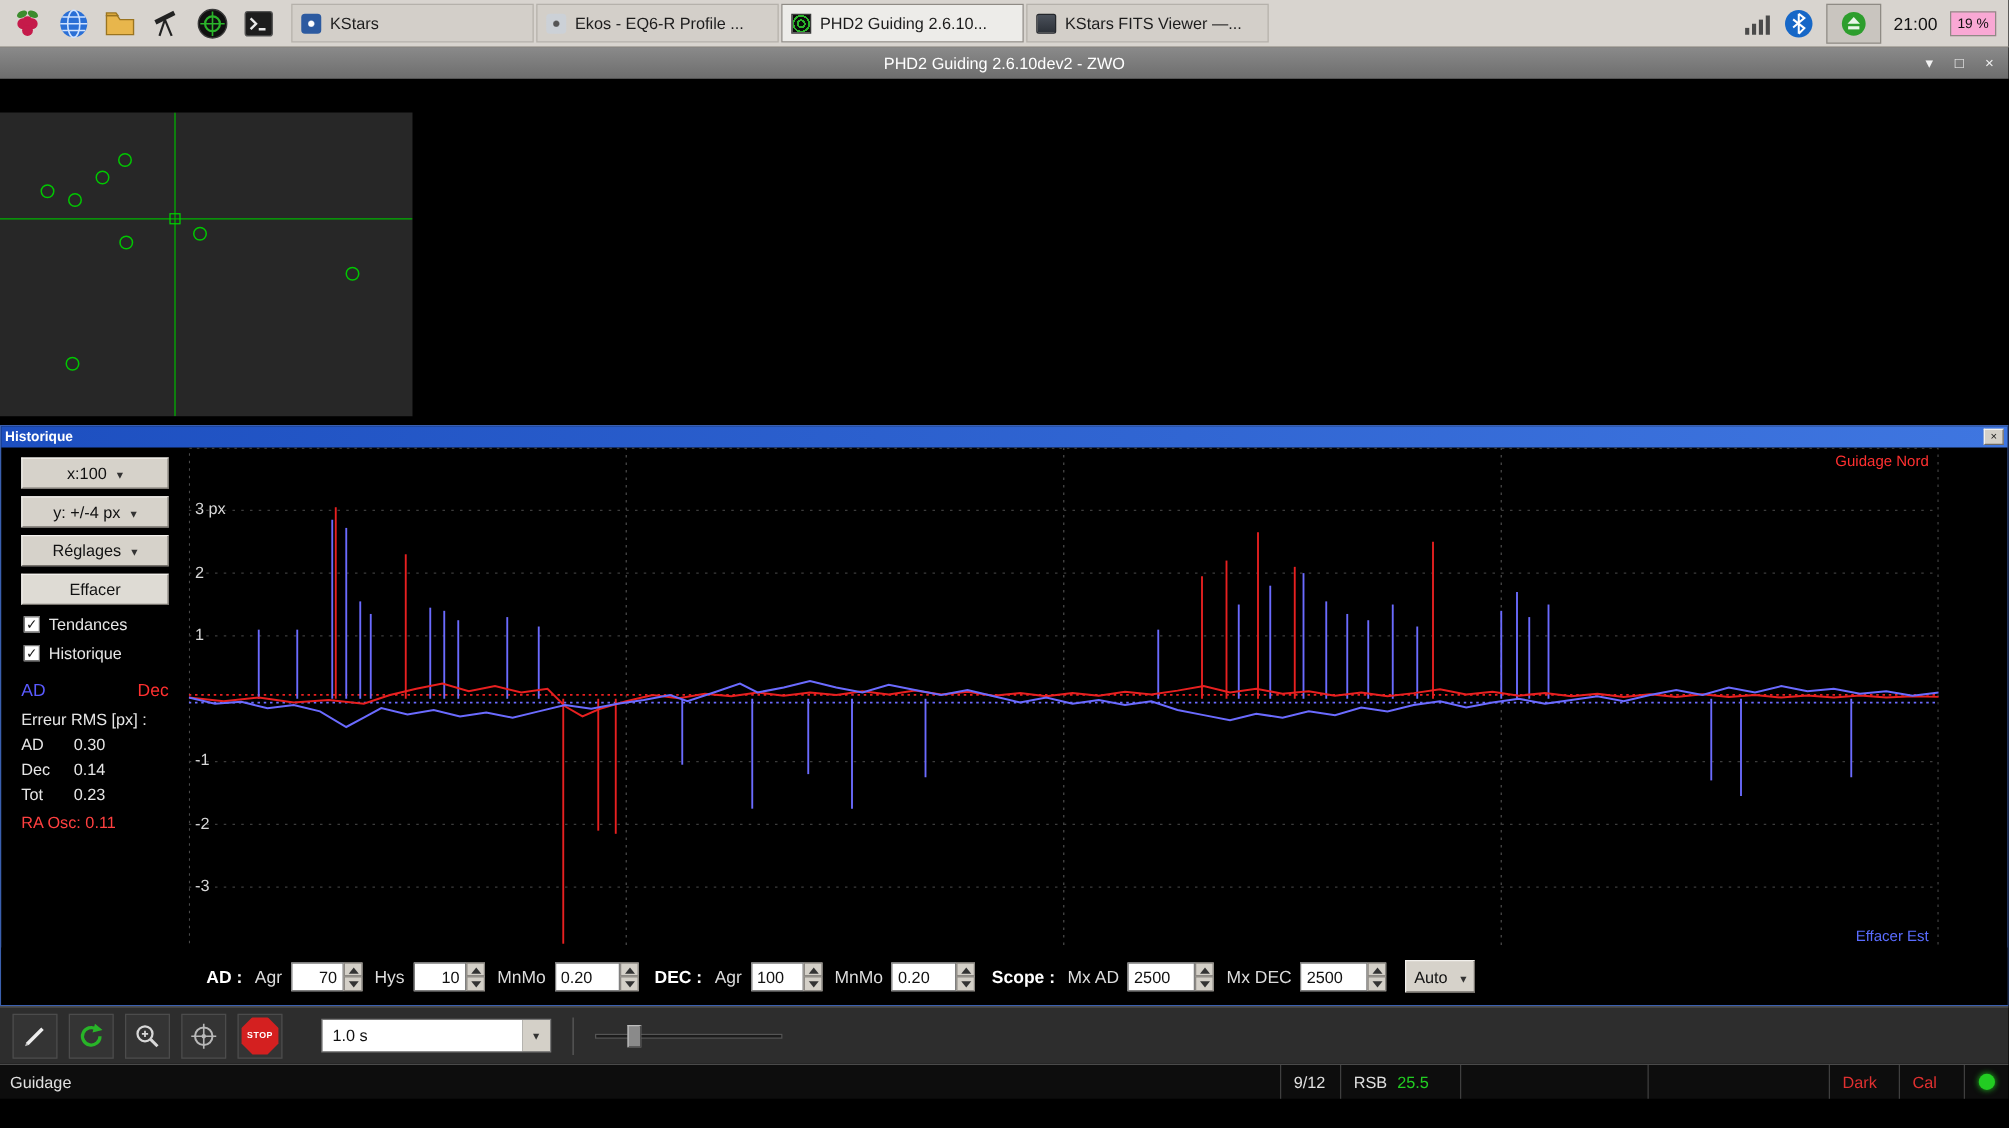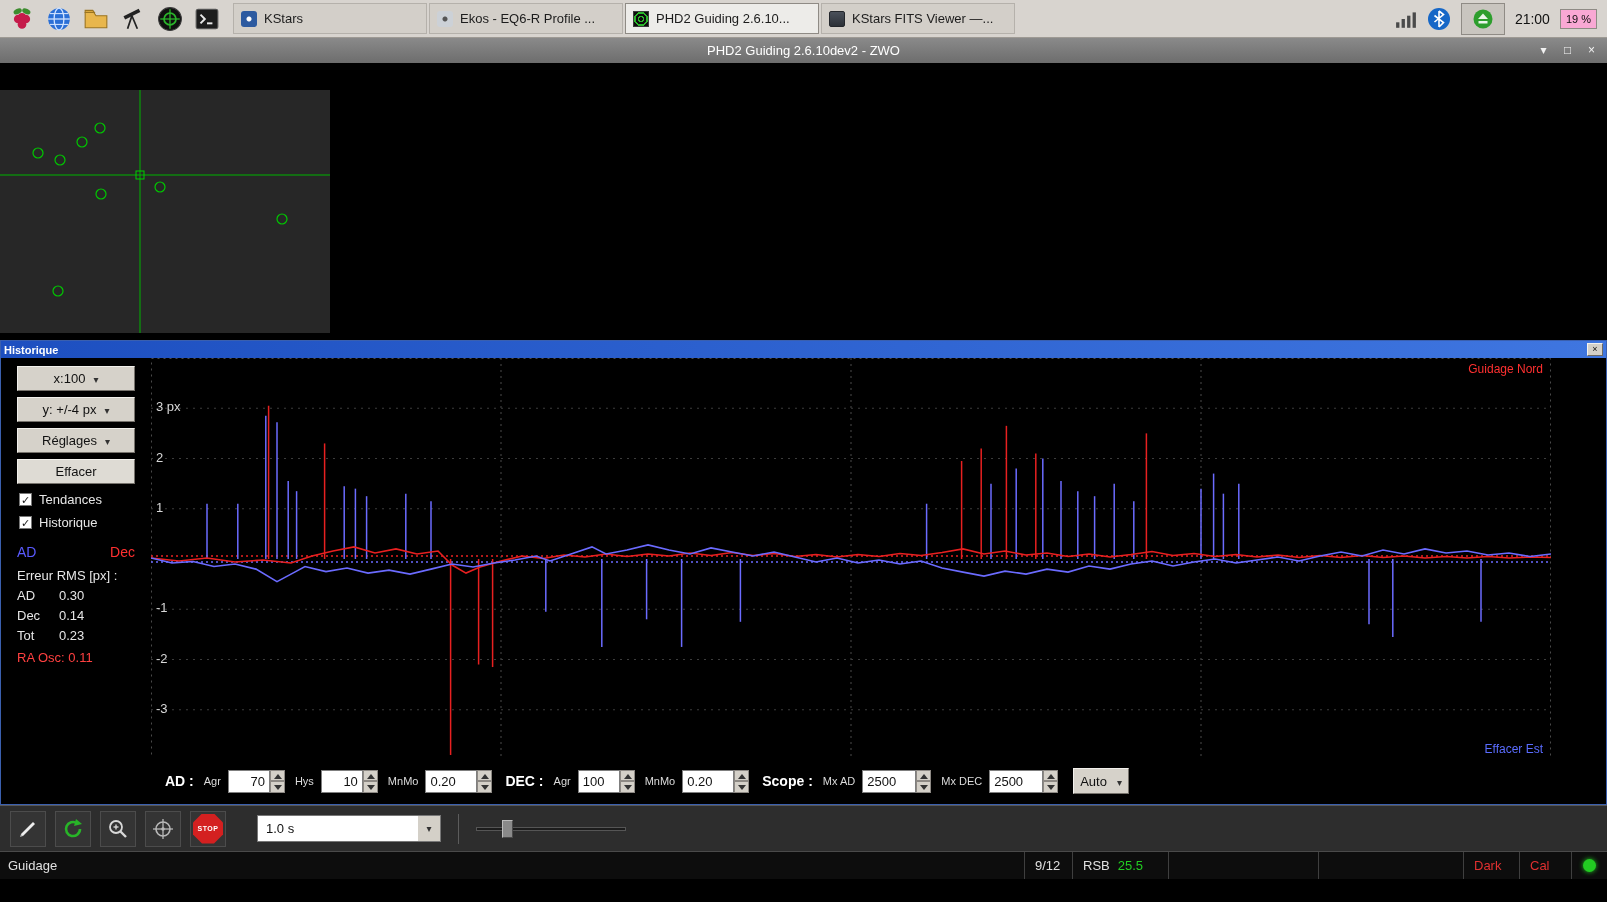--- a/index.html
+++ b/index.html
@@ -78,21 +78,21 @@
 
   .graph-wrap { position:absolute; top:0; left:150px; width:1400px; height:402px; }
   #y-labels .ylab { position:absolute; left:5px; font-size:13px; color:#d8d8d8; }
   .north-label { position:absolute; top:4px; right:8px; font-size:12px; color:#ff3030; }
   .east-label { position:absolute; bottom:4px; right:8px; font-size:12px; color:#5a6cff; }
 
   
   .params-row { position:absolute; bottom:0; left:0; right:0; height:46px; background:#000;
                 display:flex; align-items:center; gap:7px; padding-left:158px; }
   .p-title { color:#fff; font-weight:bold; font-size:14px; margin-left:6px; }
-  .p-label { color:#dcdcdc; font-size:11px; margin-left:3px; }
+  .p-label { color:#dcdcdc; font-size:14px; margin-left:3px; }
   .numwrap { display:flex; align-items:center; }
   .numbox { height:23px; background:#fff; border:1px solid #7f7f7f; color:#111; font-size:13px;
             padding:0 4px; font-family:"Liberation Sans", sans-serif; }
   .w42 { width:42px; text-align:right; }
   .w52 { width:52px; text-align:left; }
   .w54 { width:54px; text-align:left; }
   .spin { display:flex; flex-direction:column; width:15px; height:23px; }
   .spin i { flex:1; background:#d4d0c8; border:1px solid #8d8984; position:relative; }
   .spin i::after { content:""; position:absolute; left:3px; border-left:4px solid transparent; border-right:4px solid transparent; }
   .spin i.up::after { top:3px; border-bottom:5px solid #333; }

